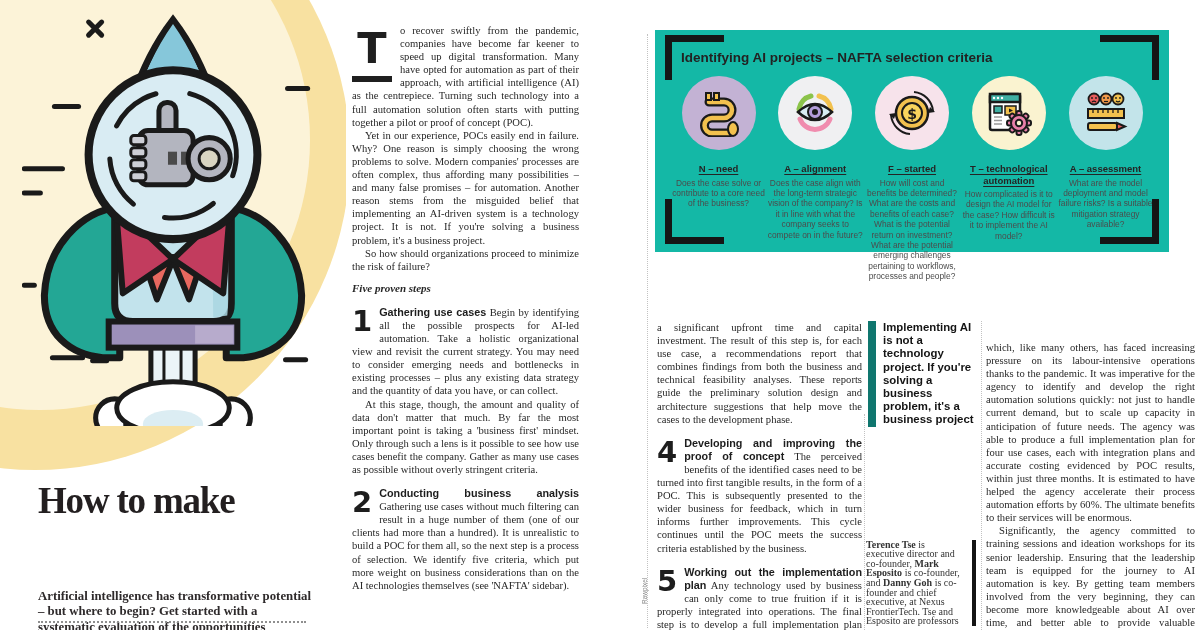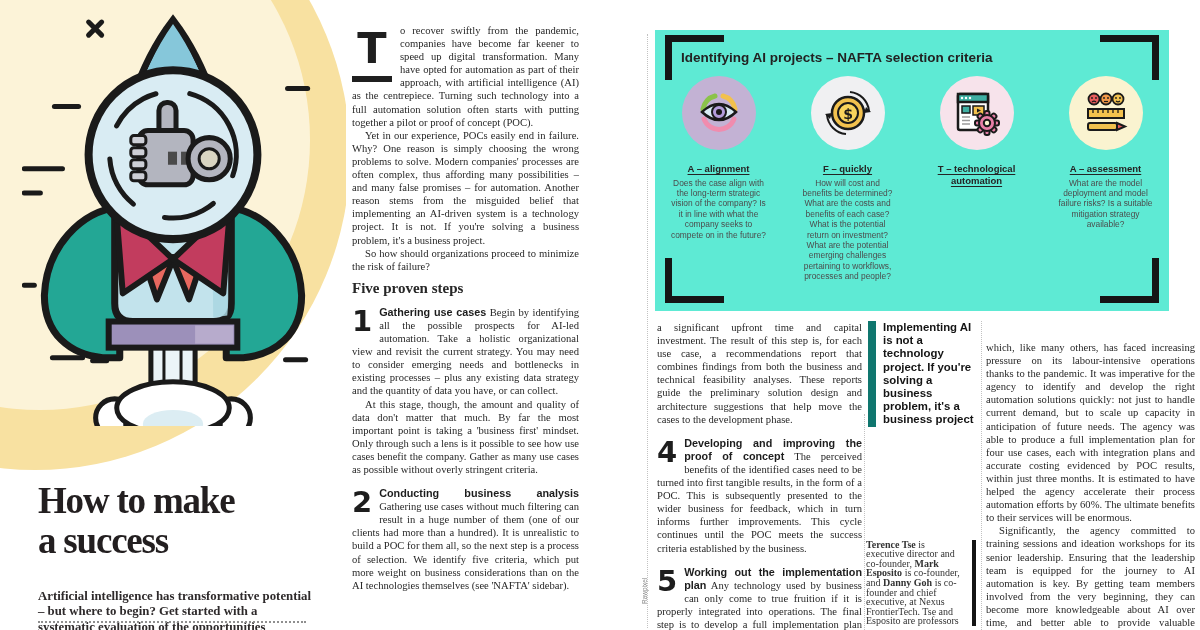--- a/index.html
+++ b/index.html
@@ -17,31 +17,31 @@
       font-family:"Liberation Serif", serif;font-weight:700;font-size:12.8px;line-height:15.5px;color:#2e2a2b;}
   .dotrule{position:absolute;left:38px;top:621px;width:268px;border-top:2px dotted #8f8f8f;}
 
   
   .col{position:absolute;font-size:10.6px;line-height:13.1px;text-align:justify;color:#272727;}
   .col p{margin:0;}
   .col .indent{text-indent:13px;}
   .col1{left:352px;top:24px;width:227px;height:604px;overflow:hidden;}
   .col2{left:657px;top:321px;width:205px;height:309px;overflow:hidden;}
   .col4{left:986px;top:321px;width:209px;height:309px;overflow:hidden;margin-top:20px;}
-  .serif-head{font-weight:700;font-size:15px;margin-top:9px !important;}
+  .serif-head{font-weight:700;font-size:11px;margin-top:9px !important;font-style:italic;}
   .dropcap{float:left;width:40px;height:50px;text-align:center;
       font-family:"DejaVu Sans", sans-serif;font-weight:800;font-size:43px;line-height:44px;color:#1f1f1f;
       border-bottom:6px solid #1f1f1f;margin:2px 8px 3px 0;}
   .step{margin-top:11px;}
   .step-num{float:left;font-family:"DejaVu Sans", sans-serif;font-weight:800;font-size:29px;line-height:25px;
       margin:3px 7px 0 0;color:#1d1d1d;}
   .step-head{font-family:"Liberation Sans", sans-serif;font-weight:700;font-size:10.8px;color:#1d1d1d;}
 
   
-  .nafta{position:absolute;left:655px;top:30px;width:514px;height:281px;background:#5eead4;}
+  .nafta{position:absolute;left:655px;top:30px;width:514px;height:222px;background:#14b8a6;}
   .corner{position:absolute;width:52px;height:38px;border:0 solid #151515;}
   .corner.tl{left:10px;top:5px;border-left-width:7px;border-top-width:7px;}
   .corner.tr{right:10px;top:5px;border-right-width:7px;border-top-width:7px;}
   .corner.bl{left:10px;bottom:8px;border-left-width:7px;border-bottom-width:7px;}
   .corner.br{right:10px;bottom:8px;border-right-width:7px;border-bottom-width:7px;}
   .nafta-title{position:absolute;left:26px;top:20px;font-family:"Liberation Sans", sans-serif;
       font-weight:700;font-size:13.5px;color:#222;}
   .nafta-items{position:absolute;left:16px;right:16px;top:46px;display:flex;justify-content:space-between;}
   .nafta-item{width:95px;display:flex;flex-direction:column;align-items:center;text-align:center;}
   .ic-circle{width:74px;height:74px;border-radius:50%;display:flex;align-items:center;justify-content:center;
@@ -145,21 +145,20 @@
       </g>
       <rect x="145" y="145" width="9" height="13" fill="#4a4a4a"></rect>
       <rect x="158" y="145" width="6" height="13" fill="#4a4a4a"></rect>
       <circle cx="186" cy="152" r="21" fill="#B3B5BF" stroke="#1a1a1a" stroke-width="5"></circle>
       <circle cx="186" cy="152" r="10" fill="#D9D5C2" stroke="#1a1a1a" stroke-width="3"></circle>
     </g>
   </svg>
 
   <h1 class="hero-title">
     <div>How to make</div>
-    <div>a success</div>
   </h1>
   <p class="standfirst">Artificial intelligence has transformative potential – but where to begin? Get started with a systematic evaluation of the opportunities</p>
   <div class="dotrule"></div>
 </div>
 
 <div class="vdot vd1"></div>
 <div class="vdot vd2"></div>
 <div class="vdot vd3"></div>
 
 <div class="col col1">
@@ -182,20 +181,37 @@
 
 <div class="nafta">
   <div class="corner tl"></div>
   <div class="corner tr"></div>
   <div class="corner bl"></div>
   <div class="corner br"></div>
   <div class="nafta-title">Identifying AI projects – NAFTA selection criteria</div>
 
   <div class="nafta-items">
 
+    <div class="nafta-item">
+      <div class="ic-circle">
+        <svg width="48" height="48" viewBox="0 0 48 48">
+          <g fill="none" stroke-linecap="round">
+            <path d="M14,13 H29 A8,8 0 0 1 29,29 H17 A7.5,7.5 0 0 0 17,44 H34" stroke="#1a1a1a" stroke-width="9"></path>
+            <path d="M14,13 H29 A8,8 0 0 1 29,29 H17 A7.5,7.5 0 0 0 17,44 H34" stroke="#F2C14E" stroke-width="4.5"></path>
+            <g stroke="#1a1a1a" stroke-width="2" fill="#F2C14E">
+              <rect x="11" y="4" width="5" height="7"></rect>
+              <rect x="19" y="4" width="5" height="7"></rect>
+              <ellipse cx="38" cy="40" rx="5" ry="7"></ellipse>
+            </g>
+          </g>
+        </svg>
+      </div>
+      <h4 class="nafta-h">N – need</h4>
+      <p class="nafta-p">Does the case solve or contribute to a core need of the business?</p>
+    </div>
 
     <div class="nafta-item">
       <div class="ic-circle">
         <svg width="48" height="48" viewBox="0 0 48 48">
           <g fill="none" stroke-width="5" stroke-linecap="round">
             <path d="M8,20 A16,16 0 0 1 20,7" stroke="#8BC34A"></path>
             <path d="M28,7 A16,16 0 0 1 40,20" stroke="#F2C14E"></path>
             <path d="M39,30 A16,16 0 0 1 9,30" stroke="#F08CAE"></path>
           </g>
           <path d="M7,23 Q24,7 41,23 Q24,39 7,23 Z" fill="#D9ECF3" stroke="#1a1a1a" stroke-width="2.5"></path>
@@ -214,21 +230,21 @@
             <path d="M26,3 A21,21 0 0 1 45,22"></path>
             <path d="M22,45 A21,21 0 0 1 3,26"></path>
           </g>
           <path d="M42,18 l5,5 l-7,1 z" fill="#1a1a1a"></path>
           <path d="M6,30 l-5,-5 l7,-1 z" fill="#1a1a1a"></path>
           <circle cx="24" cy="24" r="16" fill="#F2C14E" stroke="#1a1a1a" stroke-width="2.5"></circle>
           <circle cx="24" cy="24" r="10" fill="#F9D45C" stroke="#1a1a1a" stroke-width="2"></circle>
           <text x="24" y="29.5" text-anchor="middle" font-family="DejaVu Sans, sans-serif" font-size="14" font-weight="bold" fill="#1a1a1a">$</text>
         </svg>
       </div>
-      <h4 class="nafta-h">F – quickly</h4>
+      <h4 class="nafta-h">F – started</h4>
       <p class="nafta-p">How will cost and benefits be determined? What are the costs and benefits of each case? What is the potential return on investment? What are the potential emerging challenges pertaining to workflows, processes and people?</p>
     </div>
 
     <div class="nafta-item">
       <div class="ic-circle">
         <svg width="48" height="48" viewBox="0 0 48 48">
           <rect x="5" y="5" width="30" height="36" rx="2" fill="#ffffff" stroke="#1a1a1a" stroke-width="2.5"></rect>
           <rect x="5" y="5" width="30" height="8" fill="#3FAFA3" stroke="#1a1a1a" stroke-width="2.5"></rect>
           <circle cx="9" cy="9" r="1.2" fill="#fff"></circle>
             <circle cx="13" cy="9" r="1.2" fill="#fff"></circle>
@@ -247,20 +263,21 @@
               <rect x="-2.5" y="-12" width="5" height="24" rx="2" transform="rotate(45)"></rect>
               <rect x="-2.5" y="-12" width="5" height="24" rx="2" transform="rotate(90)"></rect>
               <rect x="-2.5" y="-12" width="5" height="24" rx="2" transform="rotate(135)"></rect>
               <circle r="8"></circle>
               <circle r="3.2" fill="#FAF3D0"></circle>
             </g>
           </g>
         </svg>
       </div>
       <h4 class="nafta-h">T – technological automation</h4>
+      <p class="nafta-p">How complicated is it to design the AI model for the case? How difficult is it to implement the AI model?</p>
     </div>
 
     <div class="nafta-item">
       <div class="ic-circle">
         <svg width="48" height="48" viewBox="0 0 48 48">
           <g stroke="#1a1a1a" stroke-width="1.8">
             <circle cx="12" cy="10" r="5.5" fill="#E85C5C"></circle>
             <circle cx="24" cy="10" r="5.5" fill="#F2994A"></circle>
             <circle cx="36" cy="10" r="5.5" fill="#F2C14E"></circle>
           </g>

